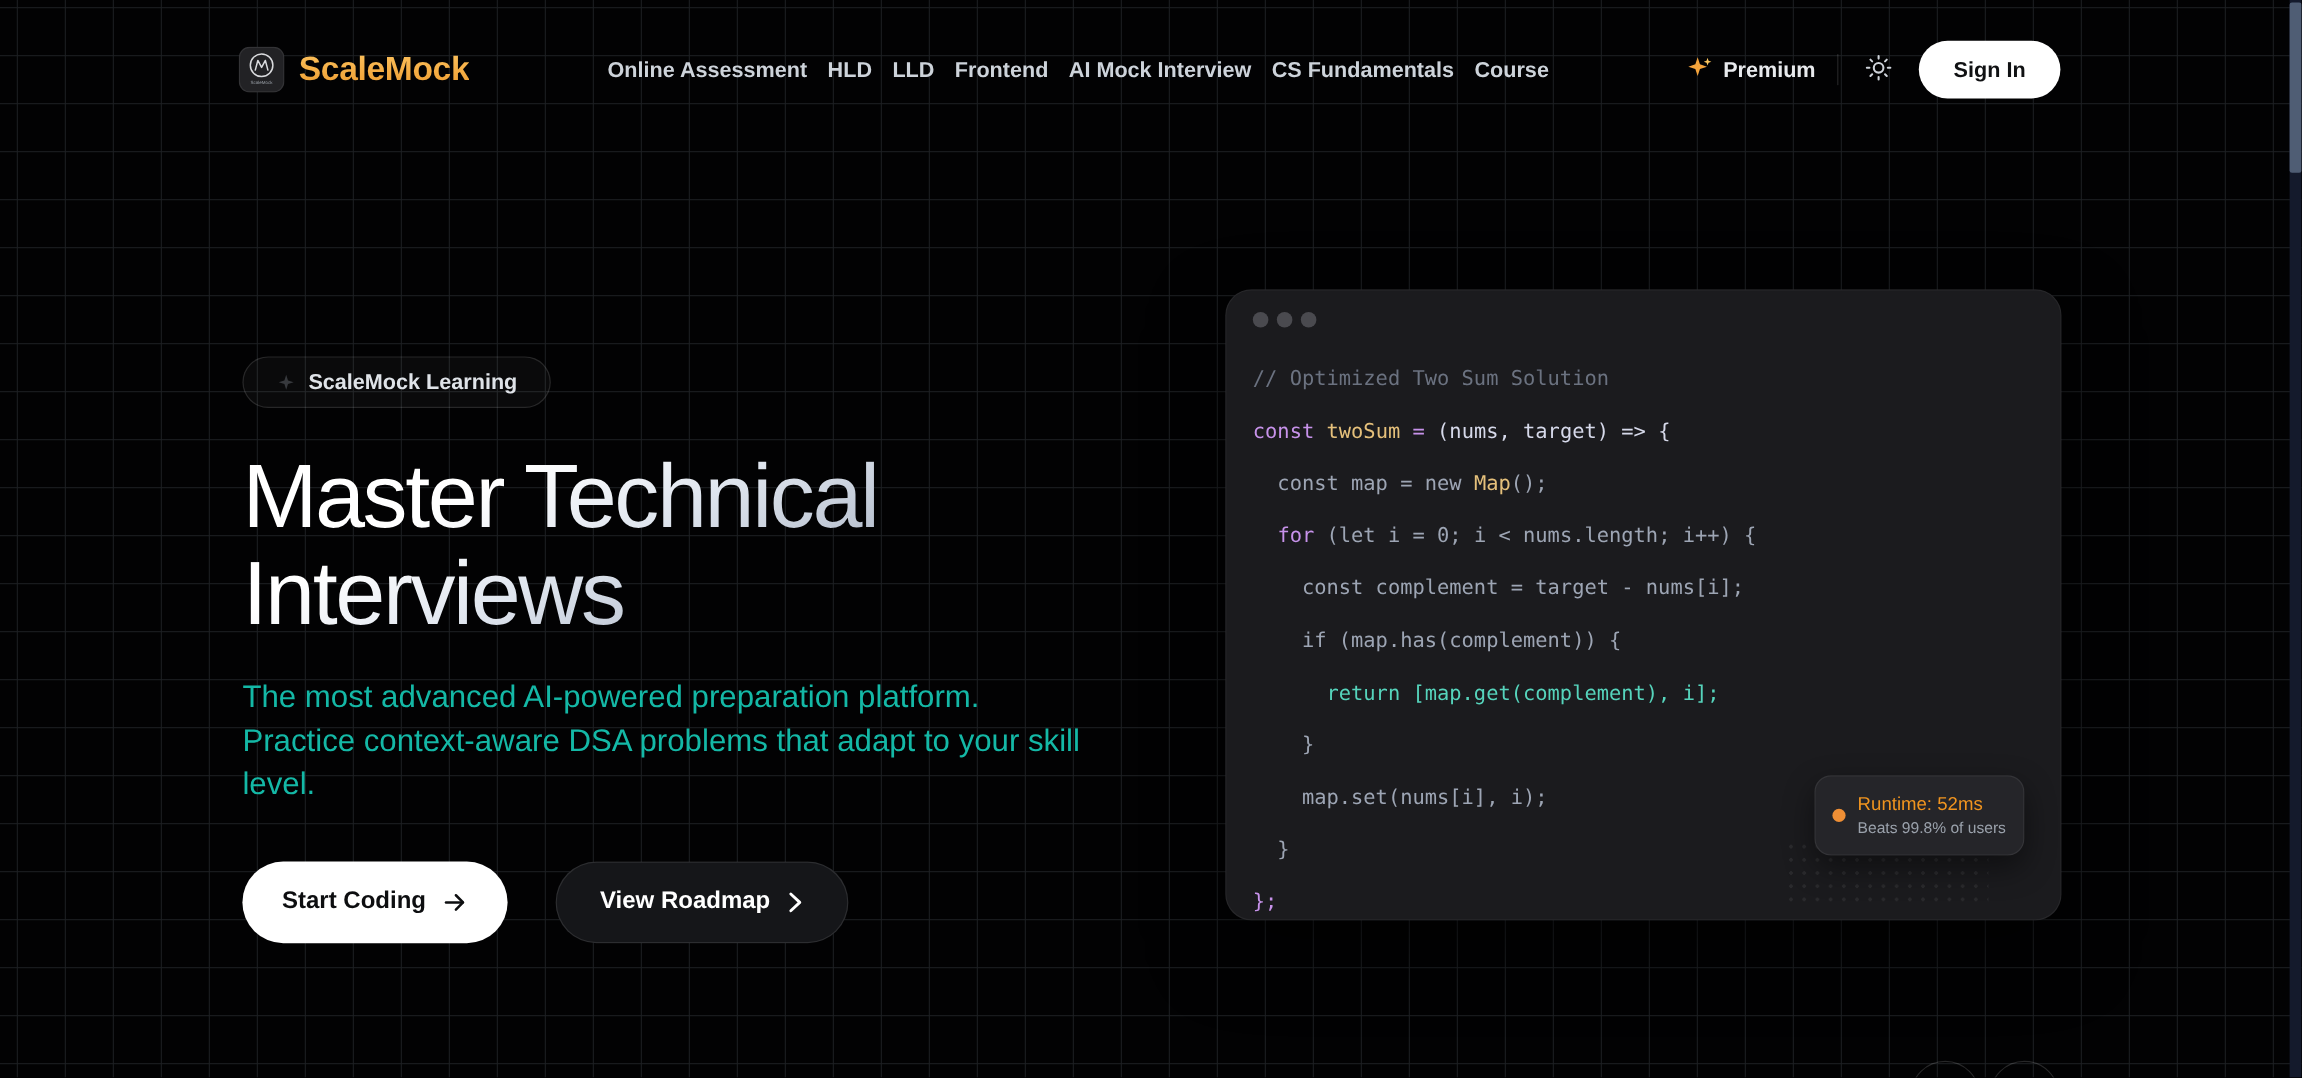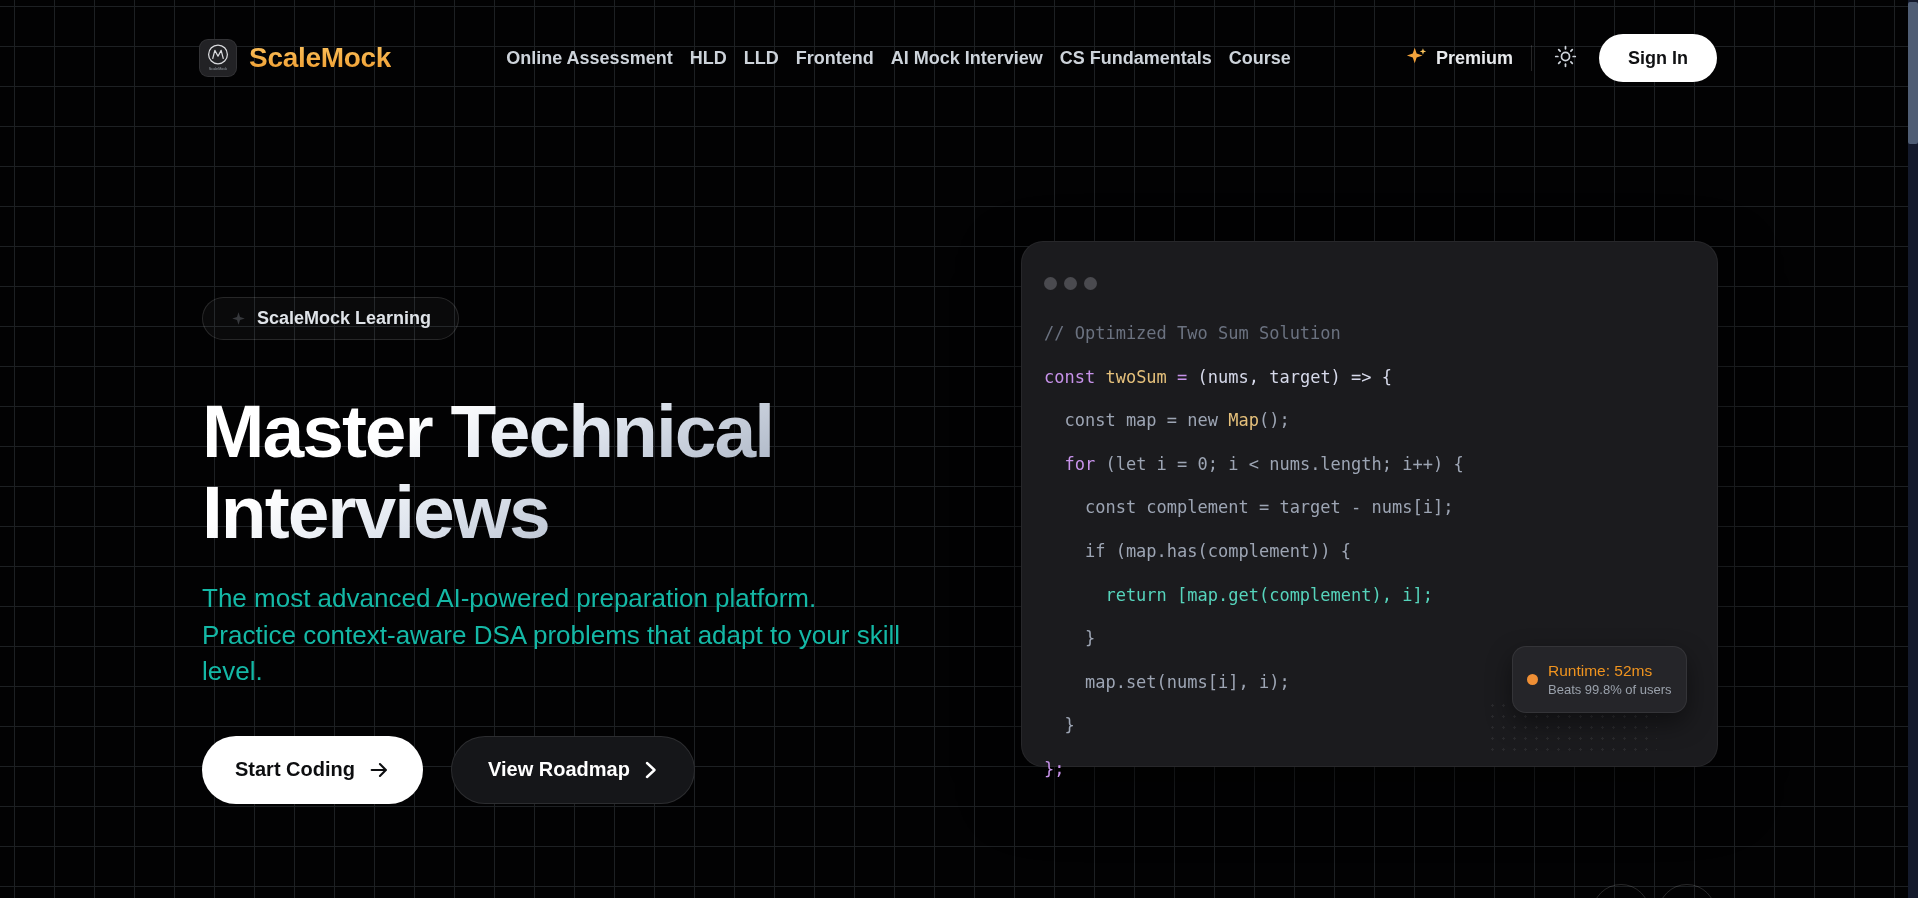--- a/index.html
+++ b/index.html
@@ -70,48 +70,48 @@
   
   .hero{position:absolute;left:202px;top:297px;width:720px;z-index:2;}
   .hero-badge{
     display:inline-flex;align-items:center;gap:11px;height:43px;
     padding:0 27px 0 28px;border-radius:22px;
     background:rgba(255,255,255,0.035);
     border:1px solid rgba(255,255,255,0.12);
     font-size:18px;font-weight:600;color:#dfe3e8;justify-content:flex-end;
   }
   h1.hero-title{
-    margin:51px 0 0;font-size:75px;line-height:1.08;font-weight:700;
+    margin:33px 0 0;font-size:75px;line-height:1.08;font-weight:400;
     letter-spacing:-2px;
     background:linear-gradient(152deg,var(--heading-gradient-from) 25%,#dfe5ee 45%,var(--heading-gradient-to) 98%);
     -webkit-background-clip:text;background-clip:text;color:transparent;
   }
   h1.hero-title span{display:block;}
   .hero-sub{
     margin:27px 0 0;width:700px;font-size:26px;line-height:36.5px;
     color:#14b8a6;font-weight:400;
   }
-  .cta-row{margin-top:46px;display:flex;gap:28px;align-items:flex-end;}
+  .cta-row{margin-top:46px;display:flex;gap:40px;align-items:flex-end;}
   .btn{
     height:68px;border-radius:34px;display:inline-flex;align-items:center;gap:13px;
     font-size:20px;font-weight:700;cursor:pointer;border:none;
     font-family:"Liberation Sans",sans-serif;
   }
   .btn-primary{background:#ffffff;color:#0d0e10;padding:0 33px;}
   .btn-secondary{
     background:#151619;color:#ffffff;padding:0 36px;
     border:1px solid rgba(255,255,255,0.10);
   }
 
   
   .code-card{
     position:absolute;left:1021px;top:241px;width:697px;height:526px;z-index:3;
     background:#1b1b1e;border:1px solid rgba(255,255,255,0.055);border-radius:22px;
     box-shadow:0 24px 60px rgba(0,0,0,0.55);
-    padding:27px 22px;
+    padding:10px 22px;
   }
   .window-dots{display:flex;gap:7px;margin-top:8px;margin-left:0;}
   .window-dot{width:13px;height:13px;border-radius:50%;background:#4a4a4f;}
   .code-block{
     margin-top:22px;
     font-family:"DejaVu Sans Mono", monospace;
     font-size:17px;line-height:43.6px;white-space:pre;
   }
   .tok-comment{color:var(--code-comment);}
   .tok-kw{color:var(--code-keyword);}

